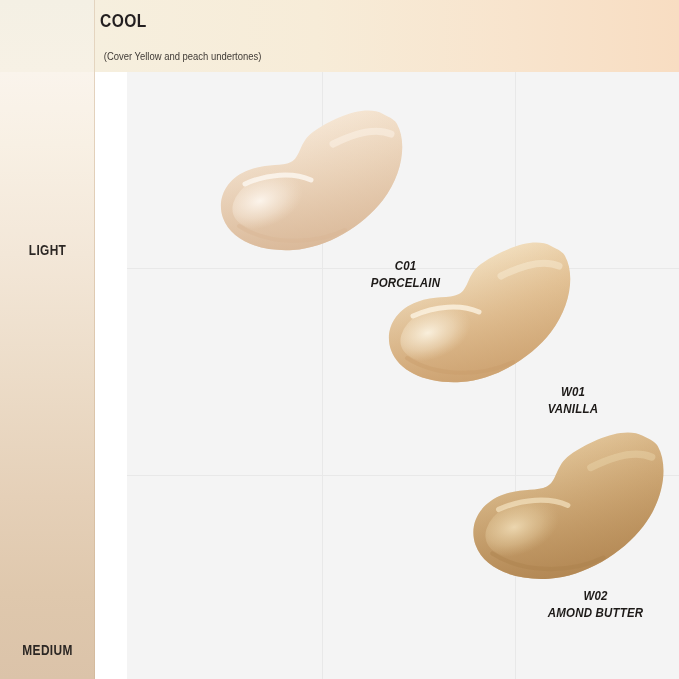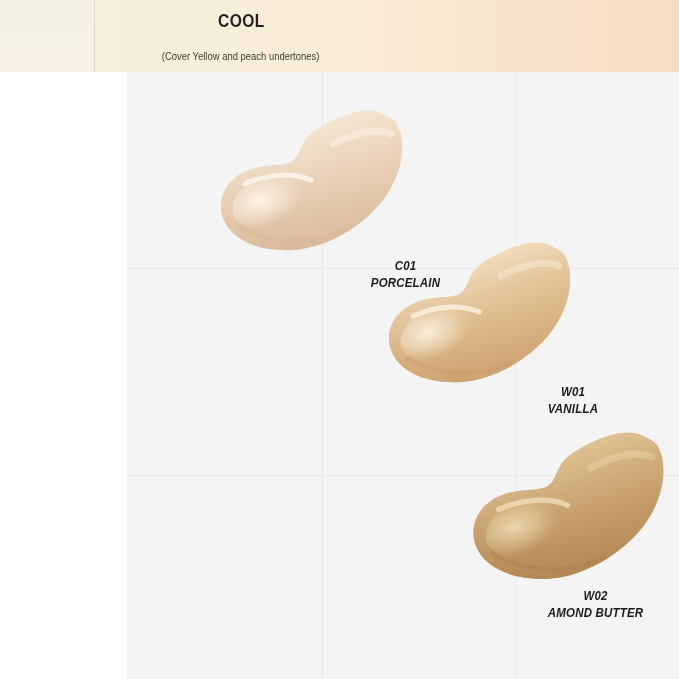--- a/index.html
+++ b/index.html
@@ -31,21 +31,21 @@
     position:absolute;
     right:0; top:0; bottom:0;
     width:1px;
     background:rgba(213,190,160,.55);
   }
   .header-col{
     position:absolute;
     top:0; height:72px;
     display:flex;
     flex-direction:column;
-    align-items:center;
+    align-items:flex-start;
     justify-content:center;
     gap:14px;
   }
   .header-col.cool{ left:95px; width:292px; }
   .header-col.warm{ left:387px; width:292px; }
   .header-title{
     font-family:"Liberation Sans", sans-serif;
     font-weight:bold;
     font-size:19px;
     letter-spacing:.5px;
@@ -149,20 +149,24 @@
   <div class="header-corner"></div>
 
   <div class="header-band"></div>
 
   <div class="header-col cool">
     <div class="header-title">COOL</div>
     <div class="header-sub">(Cover Yellow and peach undertones)</div>
   </div>
 
 
+  <div class="sidebar">
+    <div class="sidebar-label light">LIGHT</div>
+    <div class="sidebar-label medium">MEDIUM</div>
+  </div>
 
   <div class="plot">
 
     <div class="gridline-v" style="left:195px;"></div>
     <div class="gridline-v" style="left:388px;"></div>
     <div class="gridline-h" style="top:196px;"></div>
     <div class="gridline-h" style="top:403px;"></div>
 
     <div class="swatch" style="left:88px; top:40px;">
       <svg width="200" height="145" viewBox="0 0 200 145">

